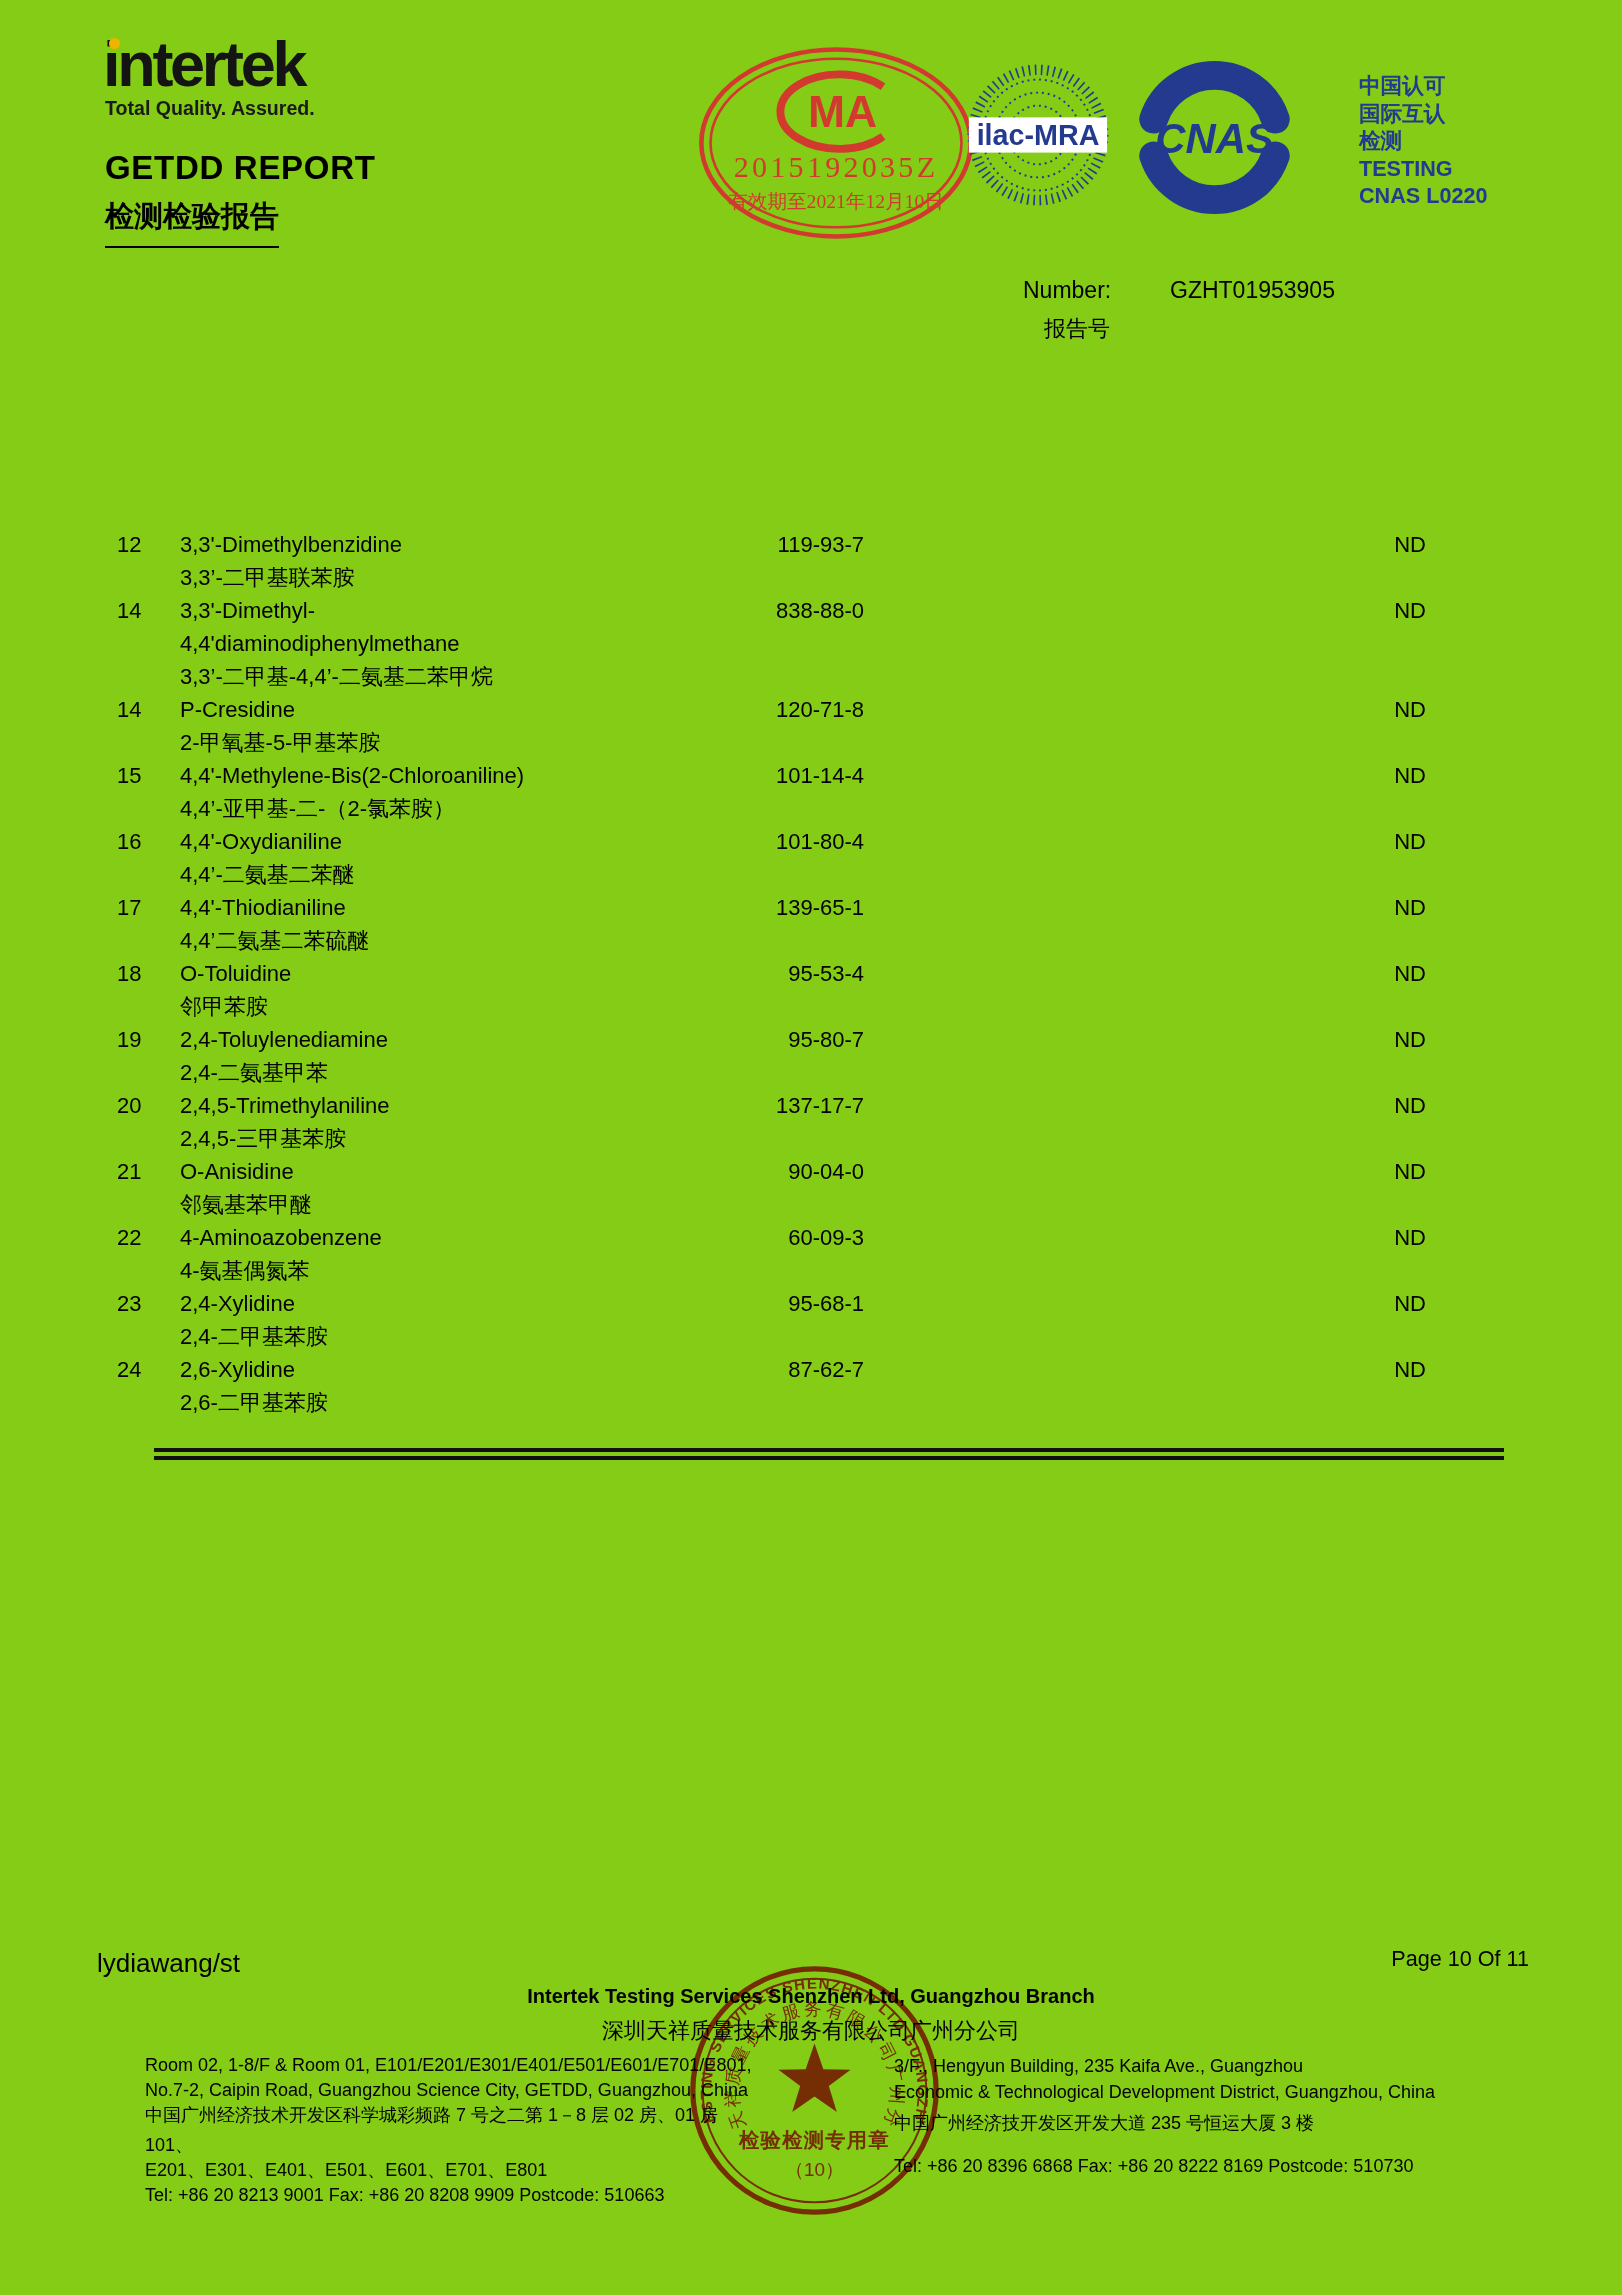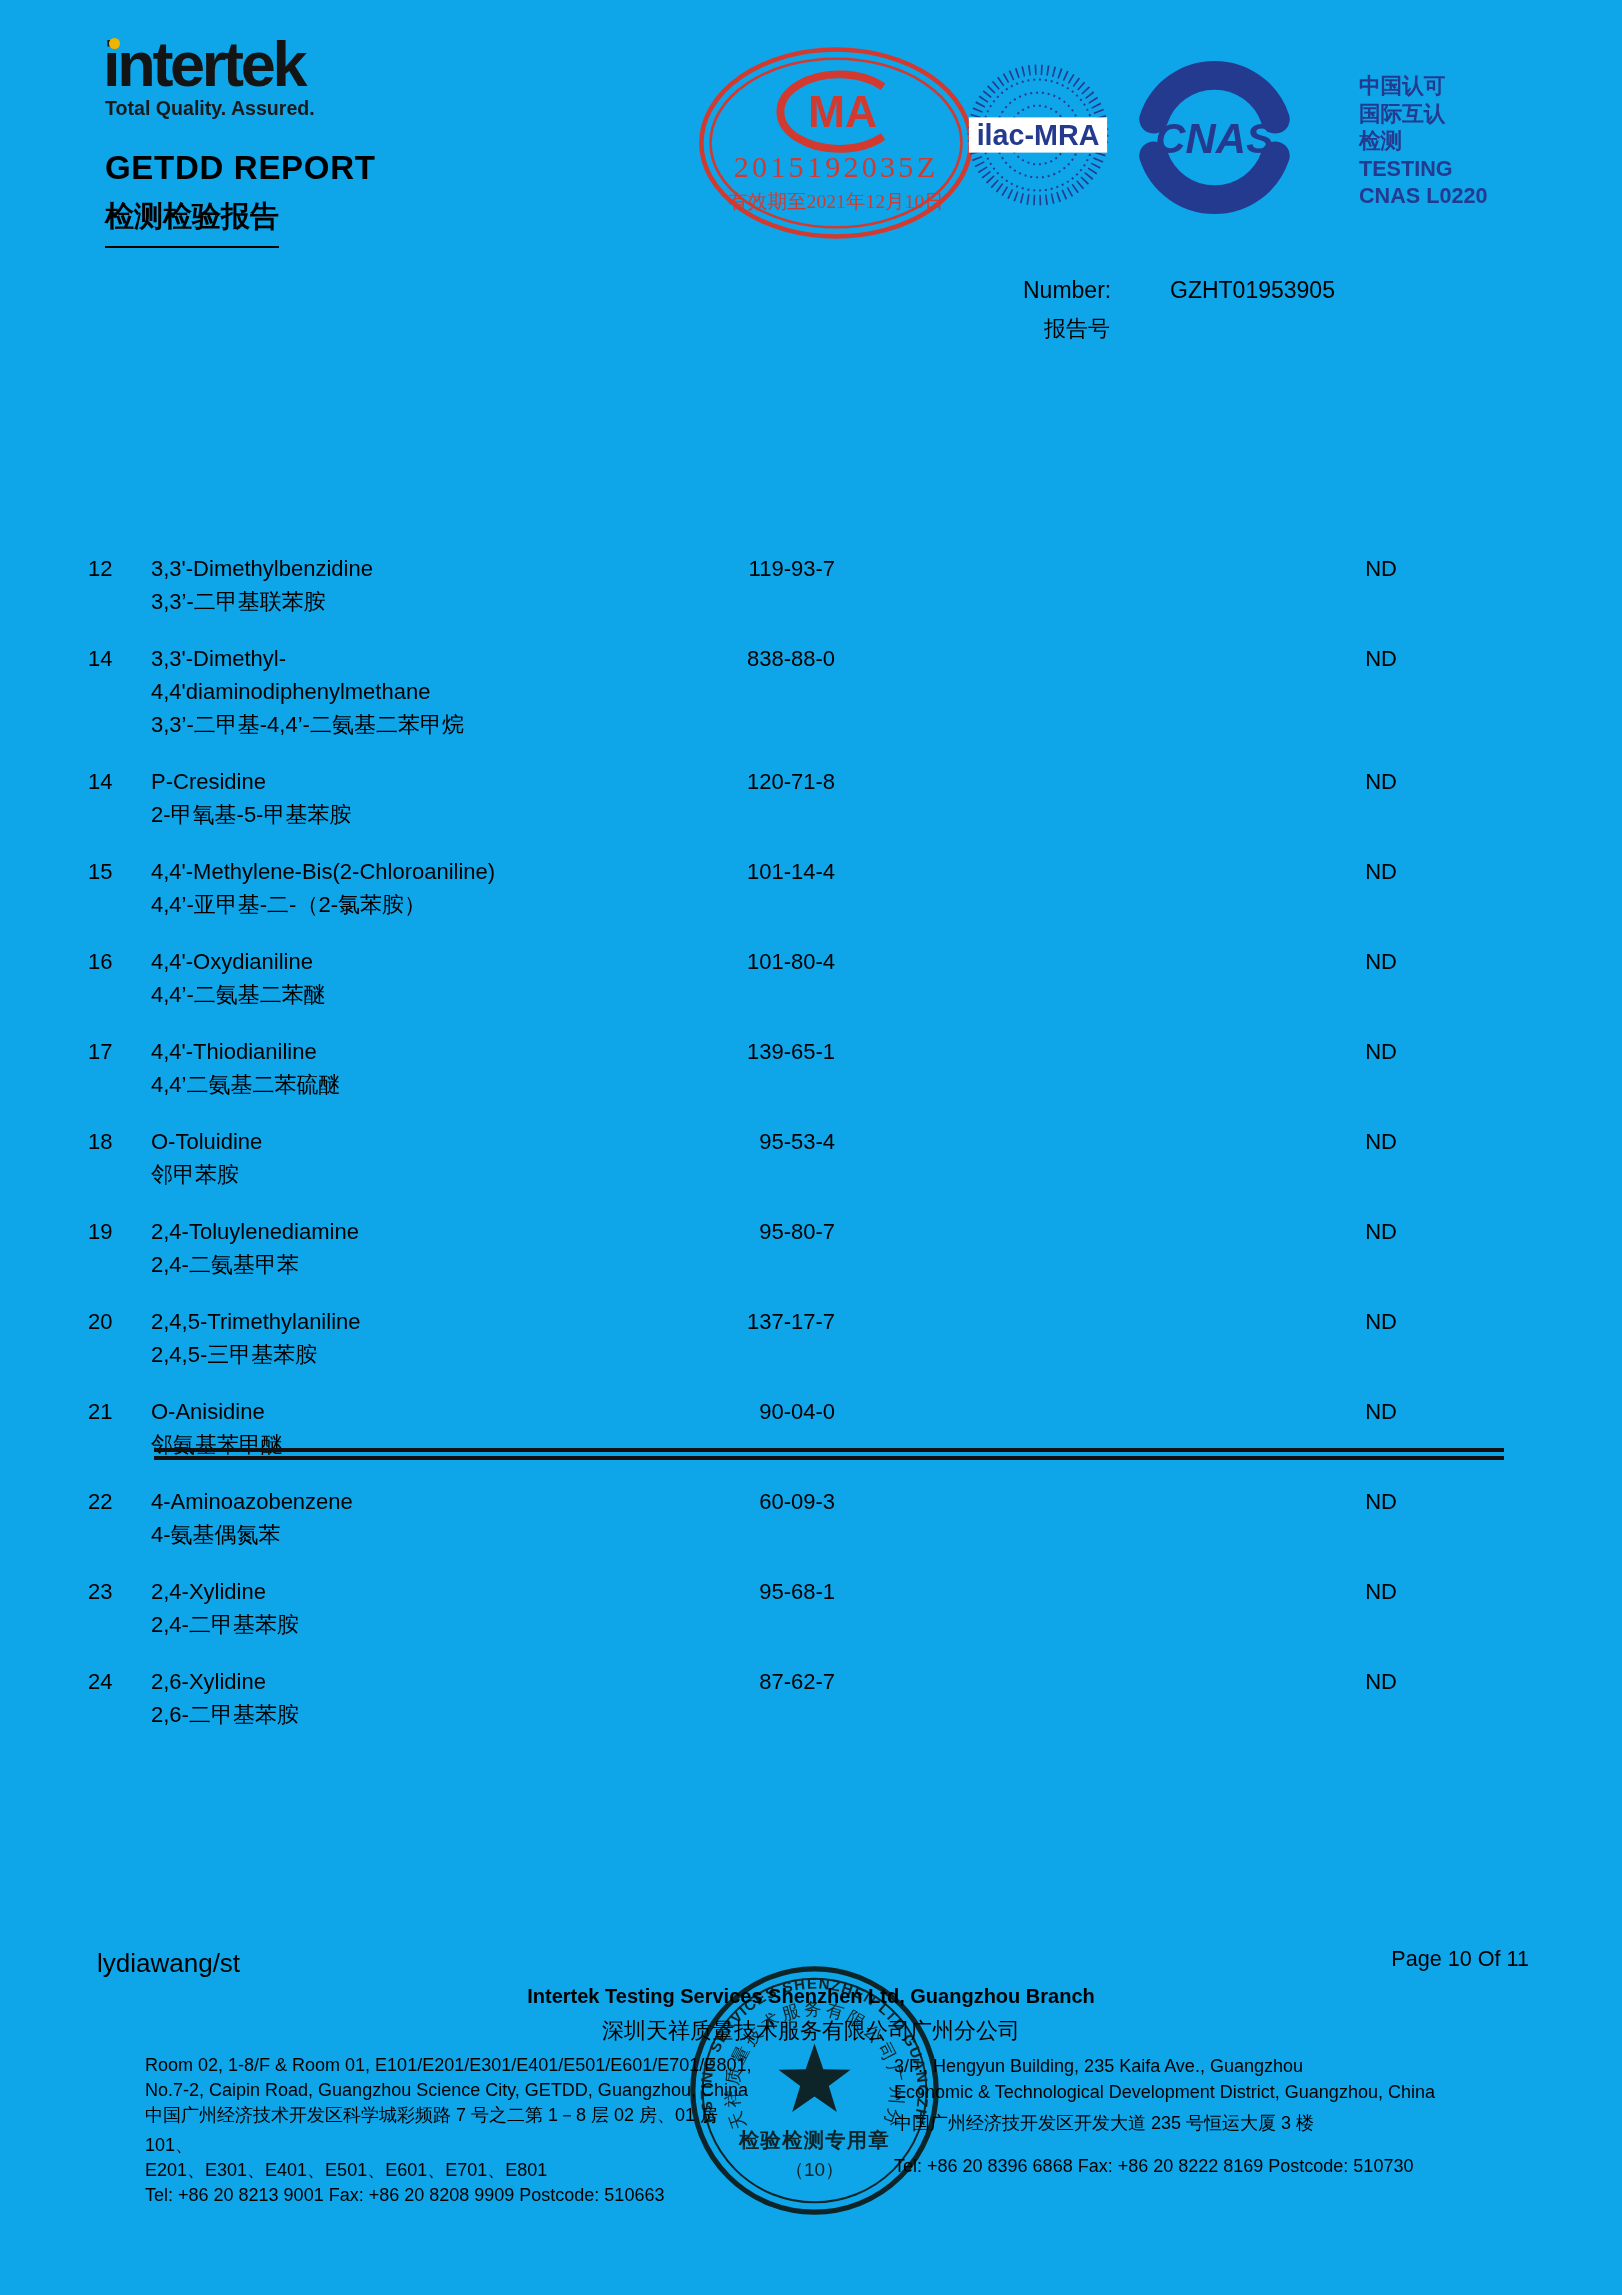--- a/index.html
+++ b/index.html
@@ -1,17 +1,17 @@
 <!DOCTYPE html>
 <html style="font-size:10.5px"><head>
 <meta charset="utf-8">
 <style>
   html,body { margin:0; padding:0; background:#888; }
   .page {
-    position:relative; width:1622px; height:2295px; background:#0ea5e9;
+    position:relative; width:1622px; height:2295px; background:#84cc16;
     font-family:"Liberation Sans", sans-serif; color:#000; overflow:hidden;
   }
   .abs { position:absolute; }
 
   
   .logo-wrap { left:103px; top:27.5px; }
   .logo-text { font-size:63px; font-weight:800; letter-spacing:-3.3px; color:#141414; }
   .logo-dot { position:absolute; left:5.9px; top:10.5px; width:11px; height:11px; border-radius:50%; background:#eeb500; }
   .tagline { left:105px; top:97px; font-size:19.6px; font-weight:bold; color:#1a1a1a; }
   .title-en { left:105px; top:149px; font-size:33px; font-weight:bold; letter-spacing:0.7px; }
@@ -23,21 +23,21 @@
   .cnas-svg { left:1136px; top:59px; }
   .cnas-caption { left:1359px; top:72px; color:#233a8f; font-size:21.6px; line-height:27.5px; font-weight:bold; }
 
   
   .num-label { left:1023px; top:277px; font-size:23px; }
   .num-value { left:1170px; top:277px; font-size:23px; }
   .num-label-cn { left:1044px; top:314px; font-size:22px;text-align:right; }
 
   
   .results { left:0; top:528px; width:1622px; font-size:22px; line-height:33px; }
-  .trow { display:grid; grid-template-columns:63px 481px 203px 562px; padding-left:88px;margin-top:24px; }
+  .trow { display:grid; grid-template-columns:63px 481px 203px 562px; padding-left:117px; }
   .c-cas, .c-res { text-align:right; }
   .t-en { white-space:pre-line; }
   .dbl-rule { left:154px; top:1448px; width:1350px; height:3.9px;
               border-top:4.6px solid #101010; border-bottom:4.6px solid #101010; }
 
   
   .author { left:97px; top:1948px; font-size:26px; }
   .pageno { right:93px; top:1946px; font-size:21.6px; }
   .company-en { left:0; top:1985px; width:1622px; text-align:center; font-size:20px; font-weight:bold; }
   .company-cn { left:0; top:2016px; width:1622px; text-align:center; font-size:22px; }

